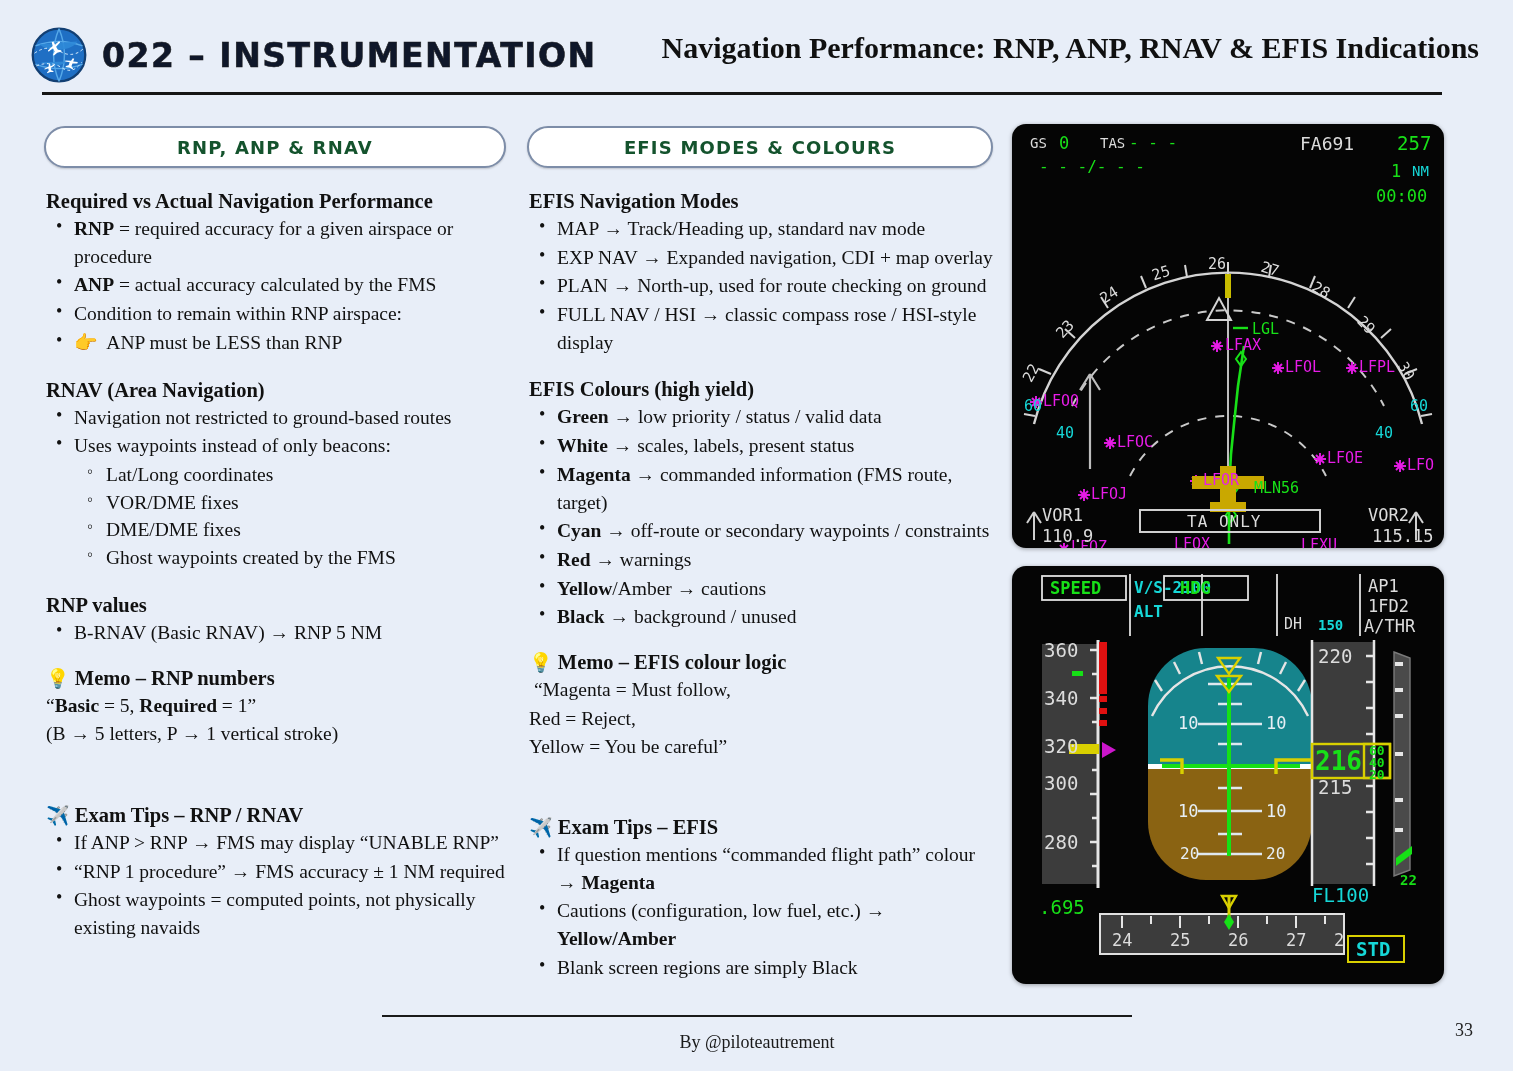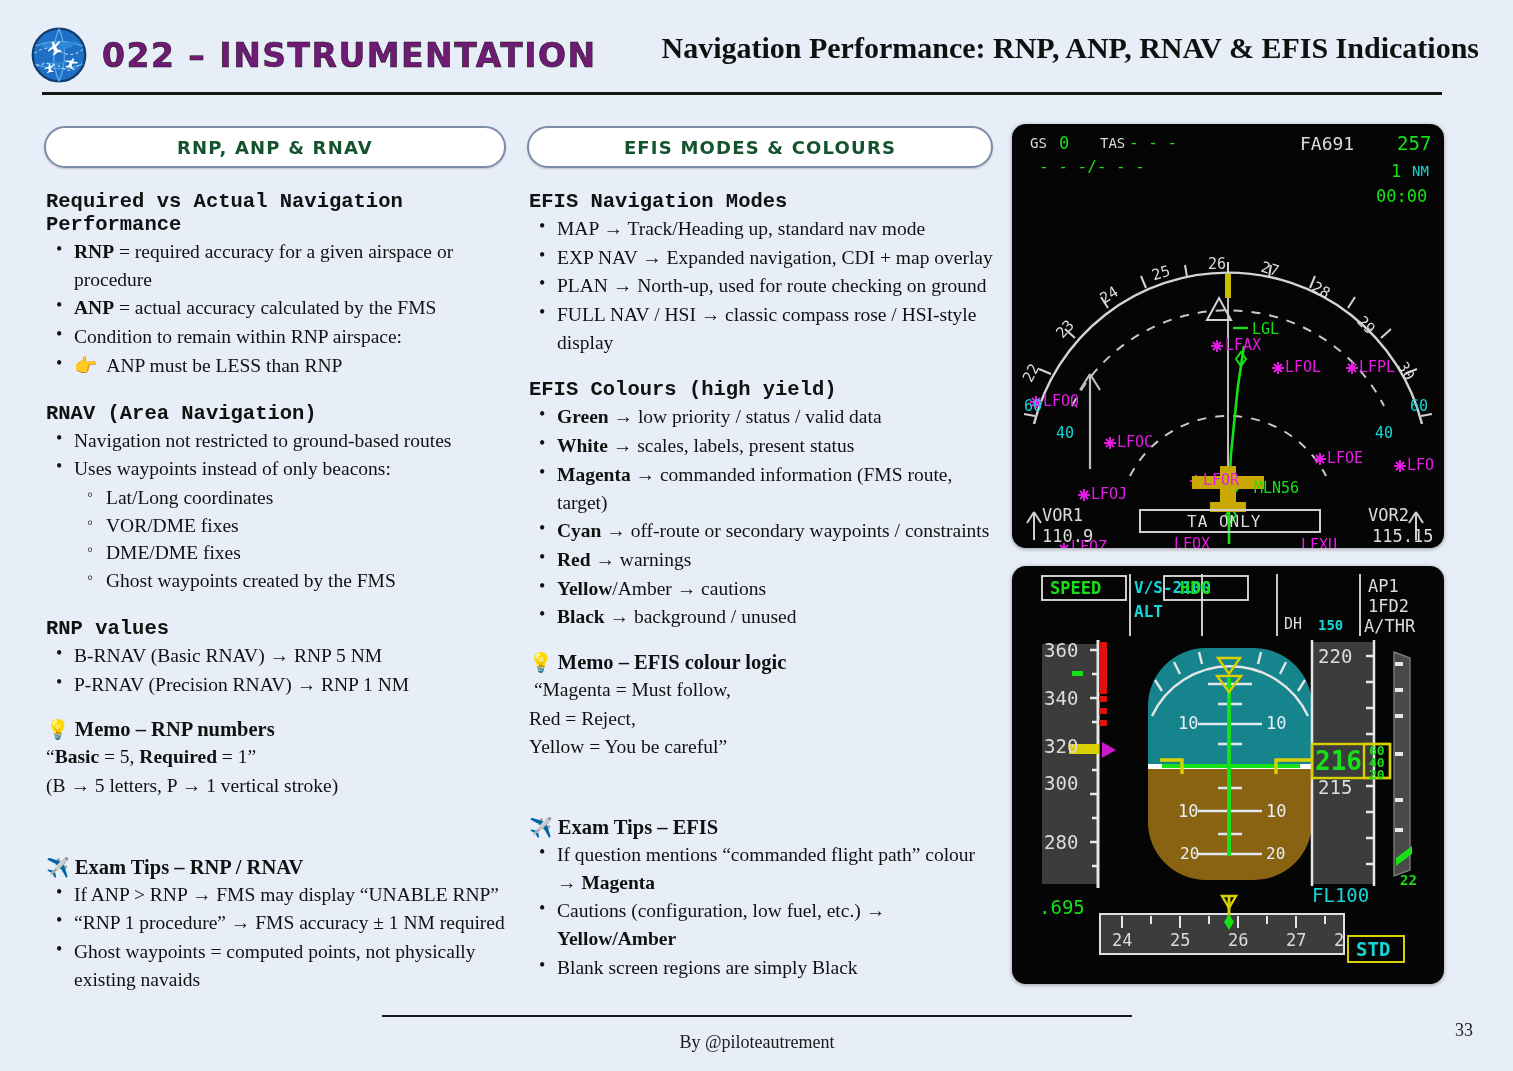--- a/index.html
+++ b/index.html
@@ -13,21 +13,21 @@
     overflow:hidden;
   }
 
   
   #header { position:absolute; left:0; top:0; width:1513px; height:100px; }
   #brand { position:absolute; left:30px; top:26px; display:flex; align-items:center; gap:14px; }
   #globe { width:58px; height:58px; flex:0 0 58px; }
   #brand-title {
     font-family:"DejaVu Sans", sans-serif;
     font-weight:bold; font-size:33px; letter-spacing:1.5px;
-    color:#701a75; white-space:nowrap;
+    color:#0f172a; white-space:nowrap;
     -webkit-text-stroke:0.6px #1b1b1b;
   }
   #page-title {
     position:absolute; right:34px; top:31px;
     font-family:"Liberation Serif", serif;
     font-size:30px; font-weight:700; color:#101010; white-space:nowrap;
   }
   #header-rule {
     position:absolute; left:42px; top:92px; width:1400px; height:0;
     border-top:3px solid #151515;
@@ -43,21 +43,21 @@
     height:42px; display:flex; align-items:center; justify-content:center;
     box-shadow:0 1px 2px rgba(0,0,0,.18);
   }
   .pill span {
     font-family:"DejaVu Sans", sans-serif; font-weight:bold;
     font-size:18px; letter-spacing:1.2px; color:#14532d;
   }
 
   h3.sec {
     font-size:20.5px; font-weight:700; margin:22px 0 2px 2px;
-    font-family:Liberation Mono, monospace;
+    font-family:Liberation Serif, serif;
   }
   ul.bul { list-style:none; margin:2px 0 0 0; padding:0; }
   ul.bul > li {
     position:relative; padding-left:30px; margin:0 0 1px 0;
     font-size:19.5px; line-height:1.42;
   }
   ul.bul > li:before {
     content:"\2022"; position:absolute; left:12px; top:-1px; font-size:18px;
   }
   ul.sub { list-style:none; margin:0 0 0 0; padding:0; }
@@ -141,21 +141,20 @@
   <ul class="sub">
     <li>Lat/Long coordinates</li>
     <li>VOR/DME fixes</li>
     <li>DME/DME fixes</li>
     <li>Ghost waypoints created by the FMS</li>
   </ul>
 
   <h3 class="sec">RNP values</h3>
   <ul class="bul">
     <li>B-RNAV (Basic RNAV) → RNP 5 NM</li>
-    <li>P-RNAV (Precision RNAV) → RNP 1 NM</li>
   </ul>
 
   <div class="memo-head">
     <span class="emo">💡</span>
     <span>Memo – RNP numbers</span>
   </div>
   <p class="plain">“<b>Basic</b> = 5, <b>Required</b> = 1”</p>
   <p class="plain">(B → 5 letters, P → 1 vertical stroke)</p>
 
   <div class="tip-head" style="margin-top:56px">

